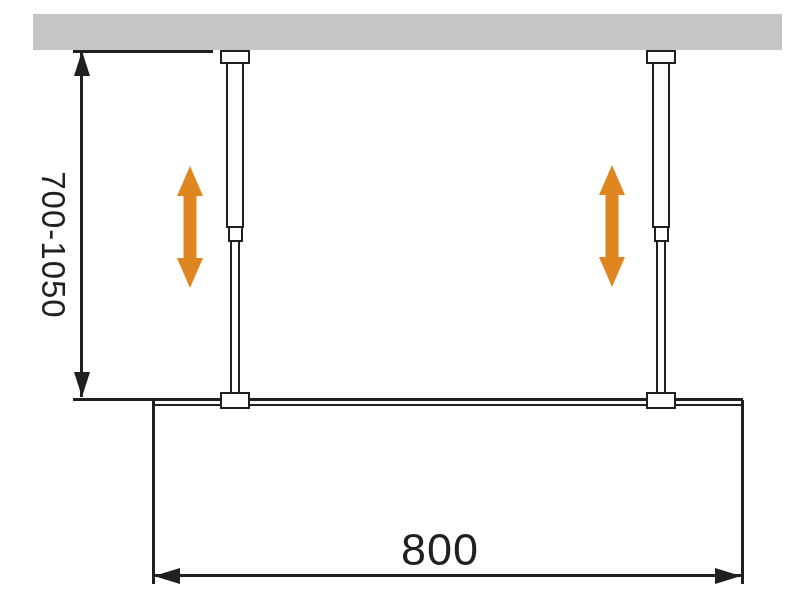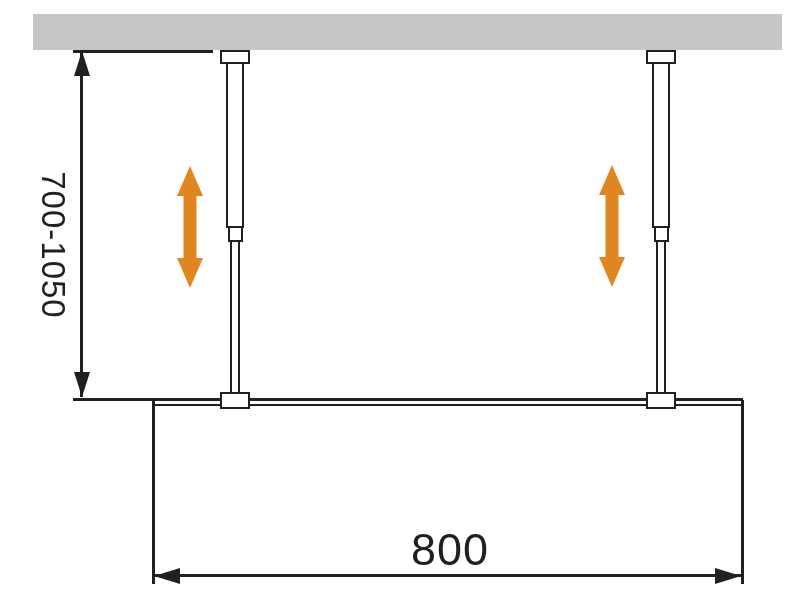--- a/index.html
+++ b/index.html
@@ -101,21 +101,21 @@
   }
   .vdim-label {
     left: -67px; top: 223px;
     width: 240px; height: 44px;
     line-height: 44px;
     font-size: 33px;
     letter-spacing: 1px;
     transform: rotate(90deg);
   }
   .hdim-label {
-    left: 330px; top: 528px;
+    left: 320px; top: 528px;
     width: 240px; height: 44px;
     line-height: 44px;
     font-size: 45px;
     letter-spacing: 1px;
   }
 </style>
 </head>
 <body>
 
 <div class="canvas">

